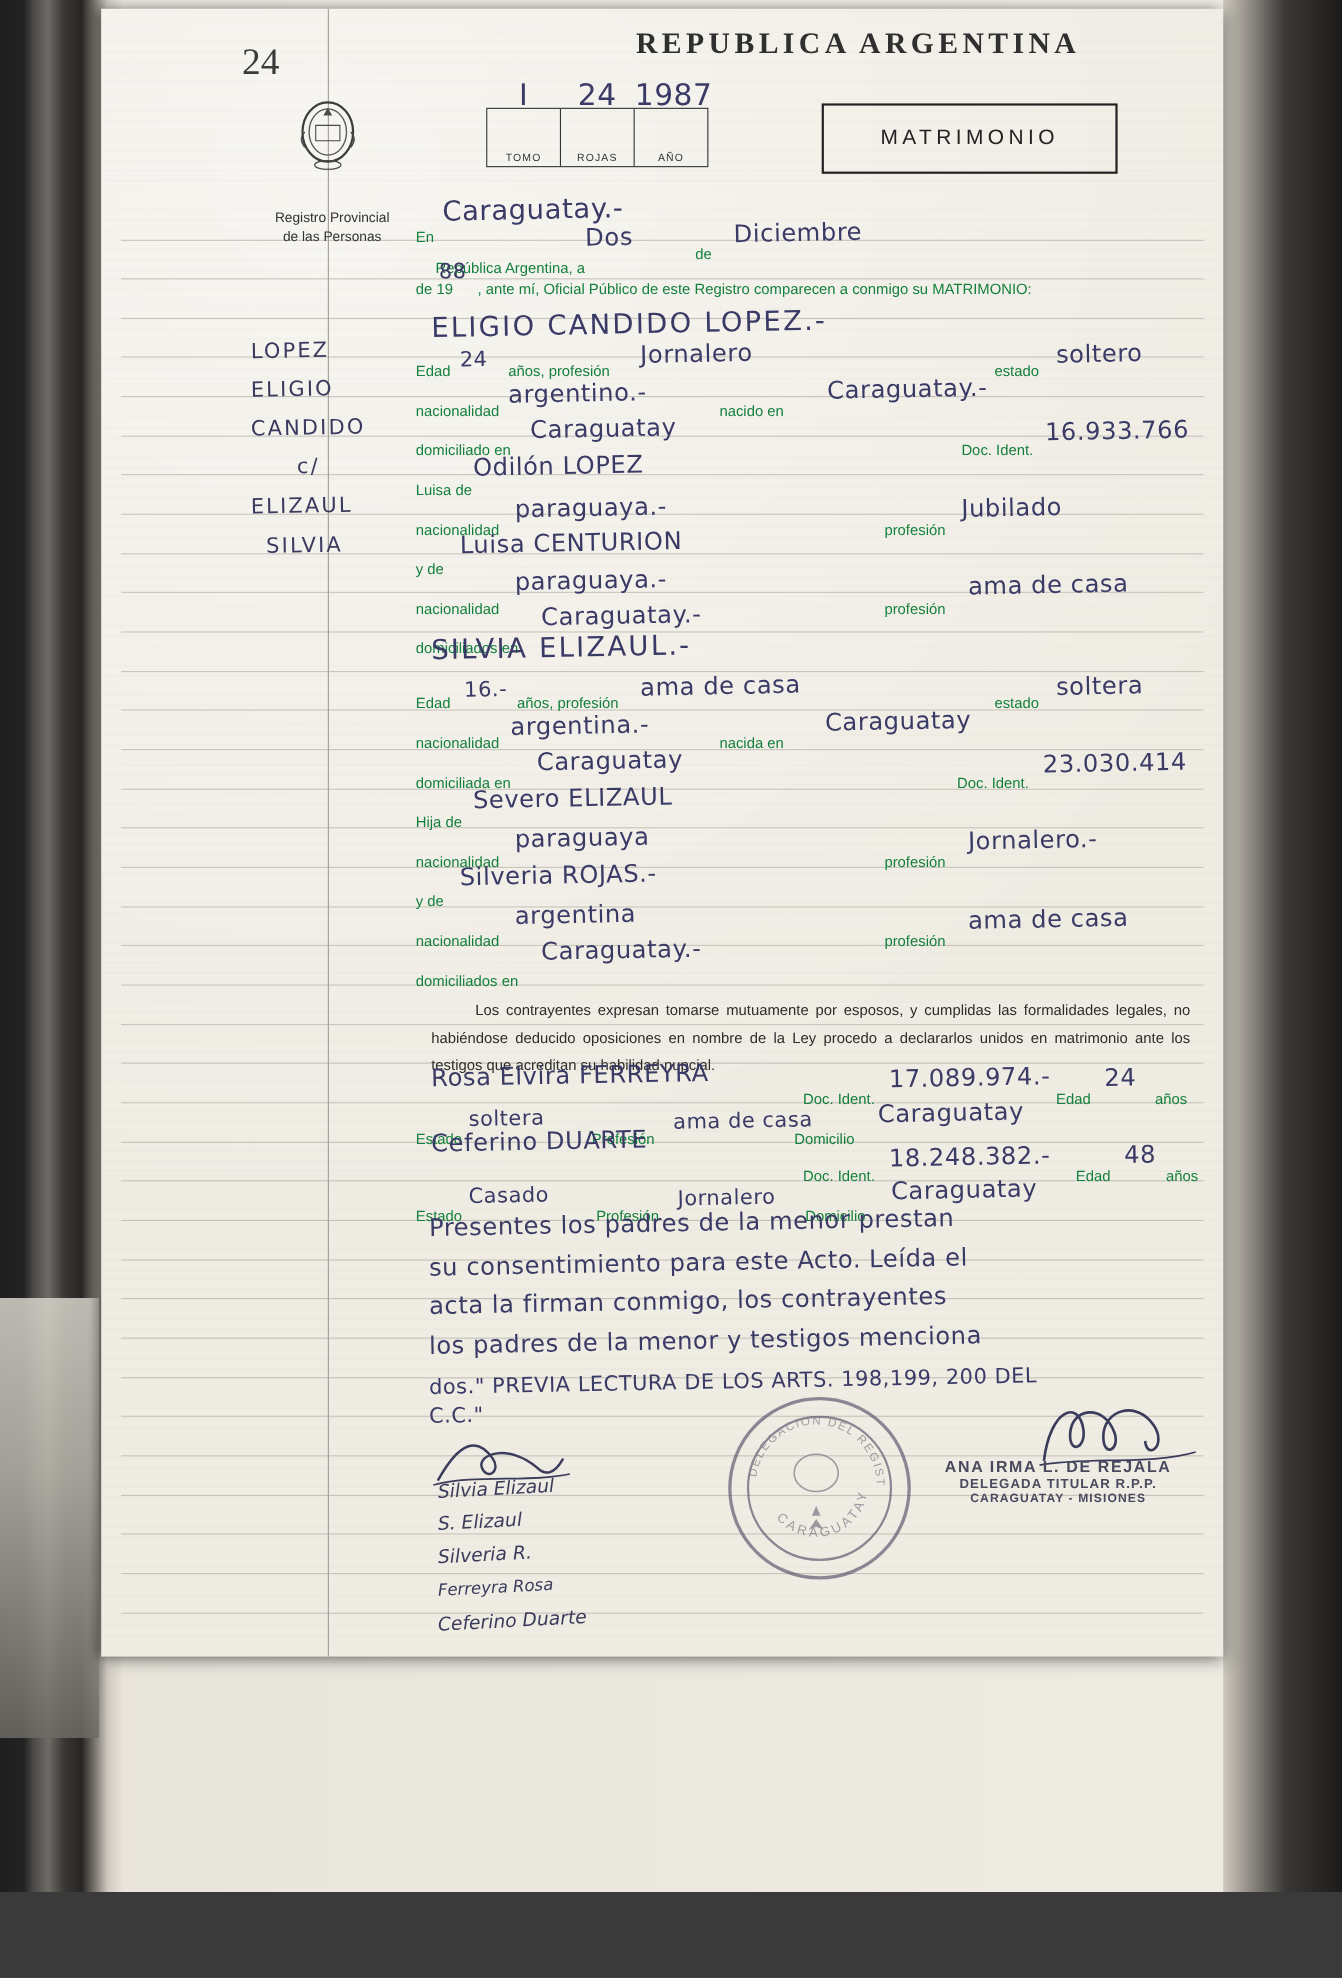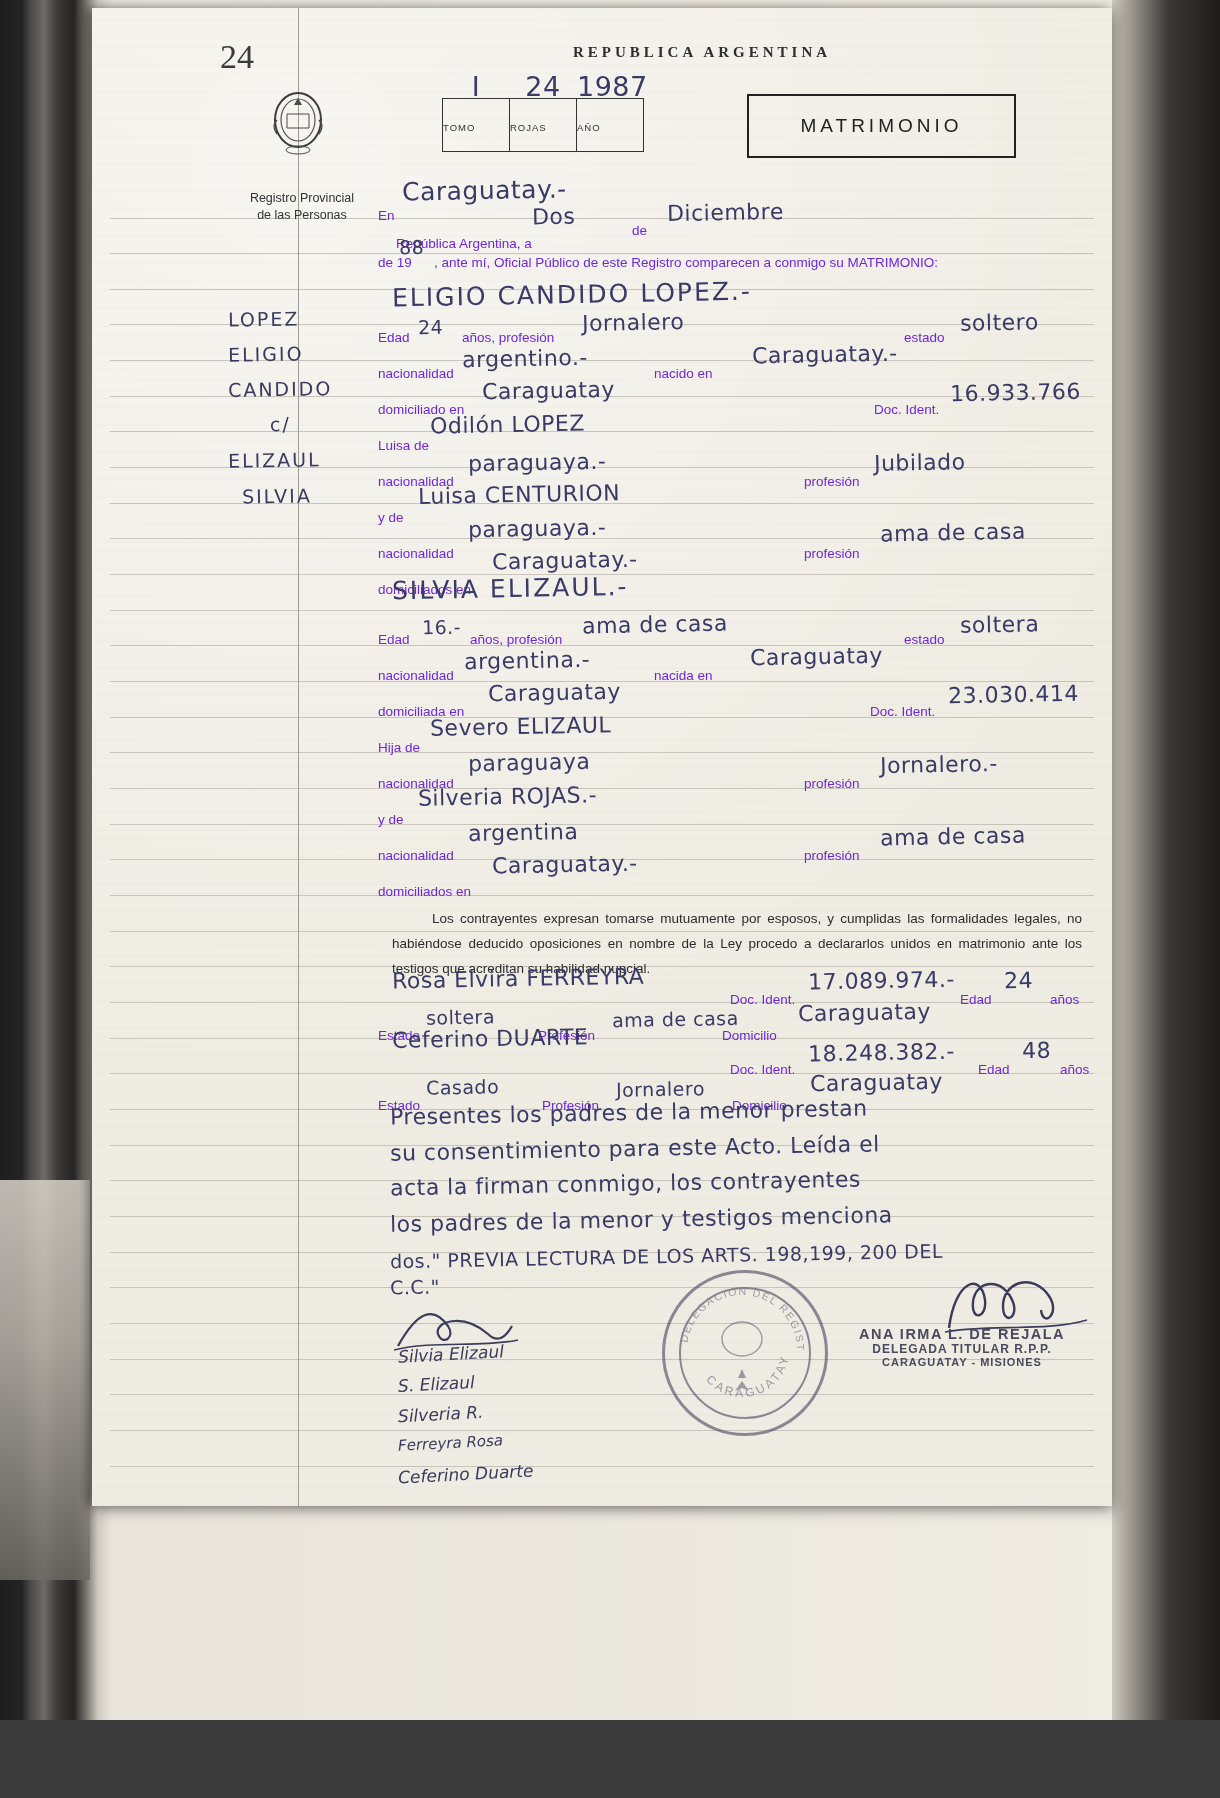--- a/index.html
+++ b/index.html
@@ -44,53 +44,53 @@
     background:linear-gradient(180deg,#d8d4cb,#b9b5ac 40%,#6d6a64 100%);
     opacity:.85;
   }
   
   .rules{position:absolute;left:0;top:0;width:1020px;height:1498px;}
   .rule{position:absolute;left:18px;right:18px;height:1px;background:#b9b6ad;opacity:.75;}
   
   .vline{position:absolute;top:0;bottom:0;width:1px;background:#9f9c94;}
   
   .hdr{
-    position:absolute;left:330px;top:36px;width:560px;text-align:center;
-    font-family:"Liberation Serif", serif;font-weight:bold;font-size:15px;letter-spacing:4px;color:#2f2f2f;
+    position:absolute;left:330px;top:16px;width:560px;text-align:right;
+    font-family:"Liberation Serif", serif;font-weight:bold;font-size:27px;letter-spacing:4px;color:#2f2f2f;
   }
   .folio{
     position:absolute;left:128px;top:30px;font-family:"Liberation Serif",serif;
     font-size:34px;color:#3a3a3a;
   }
   .crest{
     position:absolute;left:175px;top:78px;width:62px;height:72px;
   }
   .reg-label{
     position:absolute;left:120px;top:182px;width:180px;text-align:center;
     font-size:12.5px;color:#333;line-height:1.35;
   }
   .tomo-box{
     position:absolute;left:350px;top:90px;width:200px;height:52px;border:1.6px solid #333;
     display:flex;
   }
   .tomo-box > div{flex:1;border-right:1.4px solid #333;position:relative;}
   .tomo-box > div:last-child{border-right:none;}
   .tomo-cap{
-    position:absolute;left:0;right:0;bottom:18px;text-align:left;font-size:9.5px;letter-spacing:1px;color:#333;
+    position:absolute;left:0;right:0;bottom:2px;text-align:center;font-size:9.5px;letter-spacing:1px;color:#333;
   }
   .tomo-val{
     position:absolute;left:0;right:0;top:-28px;text-align:center;
     font-family:"DejaVu Sans", sans-serif;font-size:27px;color:#2a2a55;
   }
   .mat-box{
     position:absolute;left:655px;top:86px;width:265px;height:60px;border:2px solid #222;
     display:flex;align-items:center;justify-content:center;
     letter-spacing:4px;font-size:19px;color:#222;
   }
-  .pl{position:absolute;font-size:13.5px;color:#6d28d9;}
+  .pl{position:absolute;font-size:13.5px;color:#15803d;}
   .hw{
     position:absolute;
     font-family:"DejaVu Sans", sans-serif;
     color:#3a3a66;
     letter-spacing:.5px;
     transform:rotate(-1.1deg);
     white-space:nowrap;
   }
   .hw.lg{font-size:25px;}
   .hw.md{font-size:22px;}

